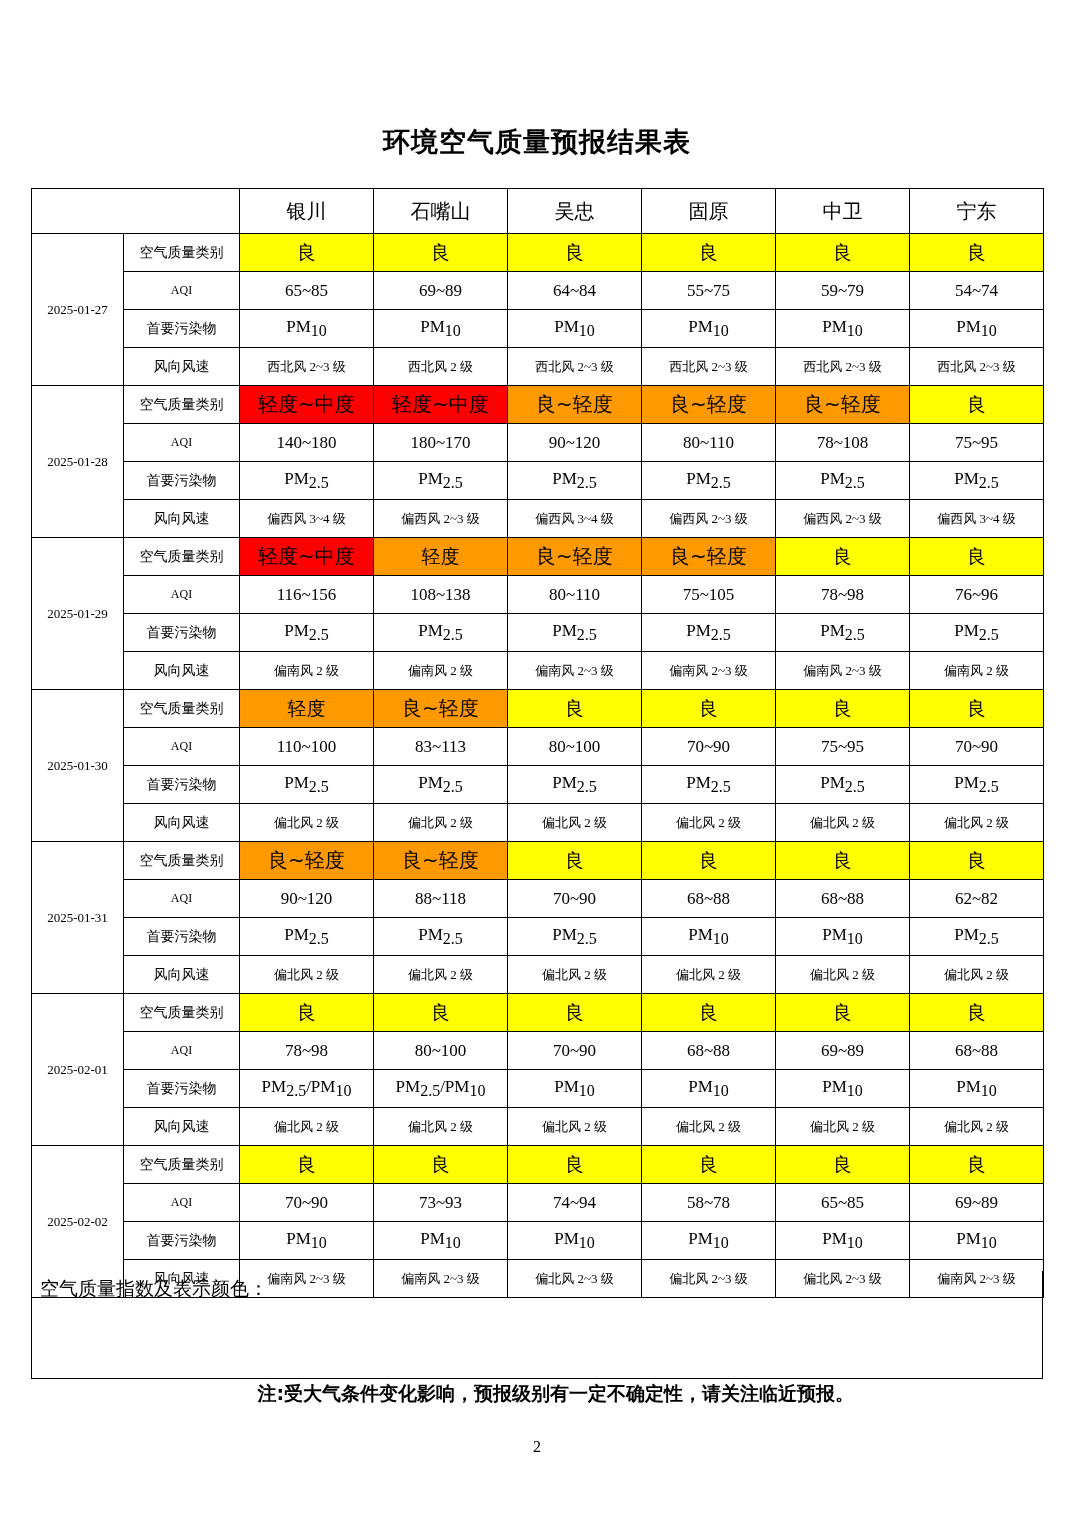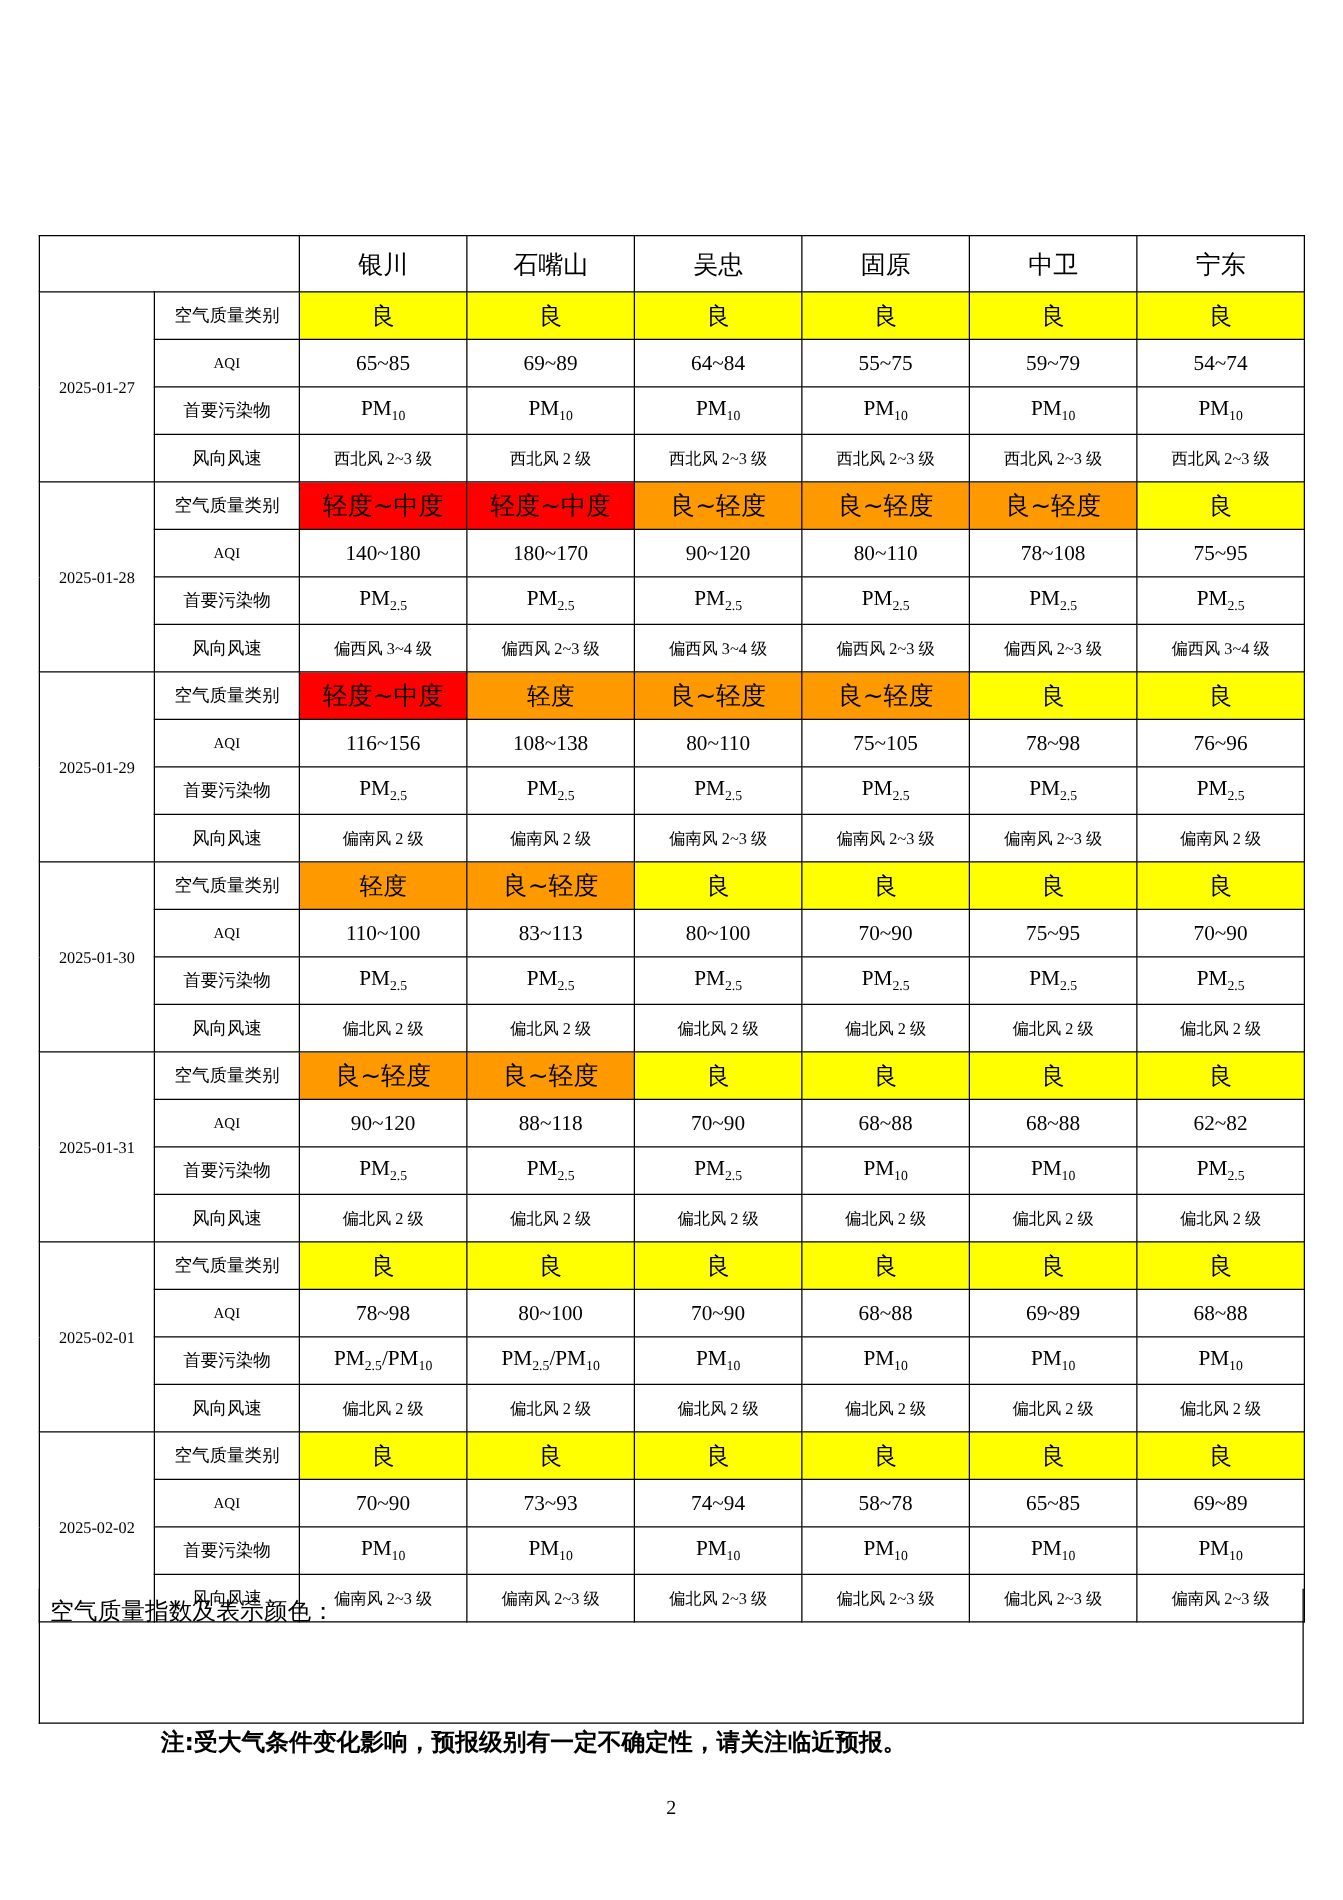--- a/index.html
+++ b/index.html
@@ -93,21 +93,21 @@
   .v-aqi {
     height: 37px;
     font-size: 17px;
     font-family: "Liberation Serif", serif;
   }
   .v-pol {
     height: 37px;
     font-size: 17px;
     font-family: "Liberation Serif", serif;
   }
-  .v-pol sub { font-size: 11px; }
+  .v-pol sub { font-size: 16px; }
   .v-wind {
     height: 37px;
     font-size: 13px;
     font-family: "DejaVu Sans", "Liberation Sans", sans-serif;
   }
   .v-wind .lvl {
     font-family: "Liberation Serif", serif;
     font-size: 13px;
     text-align: right;
   }
@@ -158,21 +158,21 @@
     width: 130px;
     height: 33px;
   }
 
   
   .note {
     position: absolute;
     left: 0;
     top: 1381px;
     width: 854px;
-    text-align: center;
+    text-align: right;
     font-size: 19px;
     font-weight: bold;
     font-family: "DejaVu Sans", "Liberation Sans", sans-serif;
   }
 
   
   .page-num {
     position: absolute;
     left: 0;
     top: 1438px;
@@ -180,20 +180,21 @@
     text-align: center;
     font-size: 16px;
     font-family: "Liberation Serif", serif;
   }
 </style>
 </head>
 <body>
 
 <div class="page">
 
+  <div class="doc-title">环境空气质量预报结果表</div>
 
   <table class="aq-table">
     <colgroup>
       <col class="c-date">
         <col class="c-label">
       <col class="c-city">
         <col class="c-city">
         <col class="c-city">
       <col class="c-city">
         <col class="c-city">

